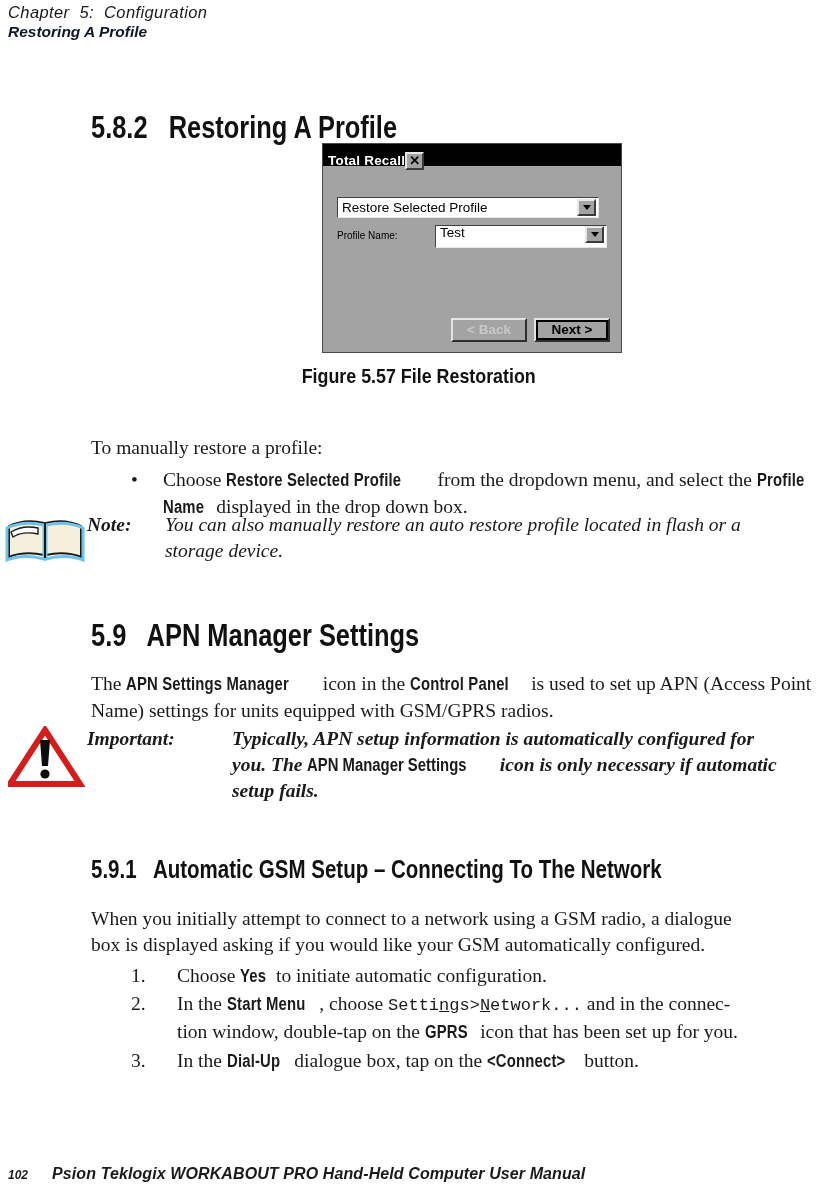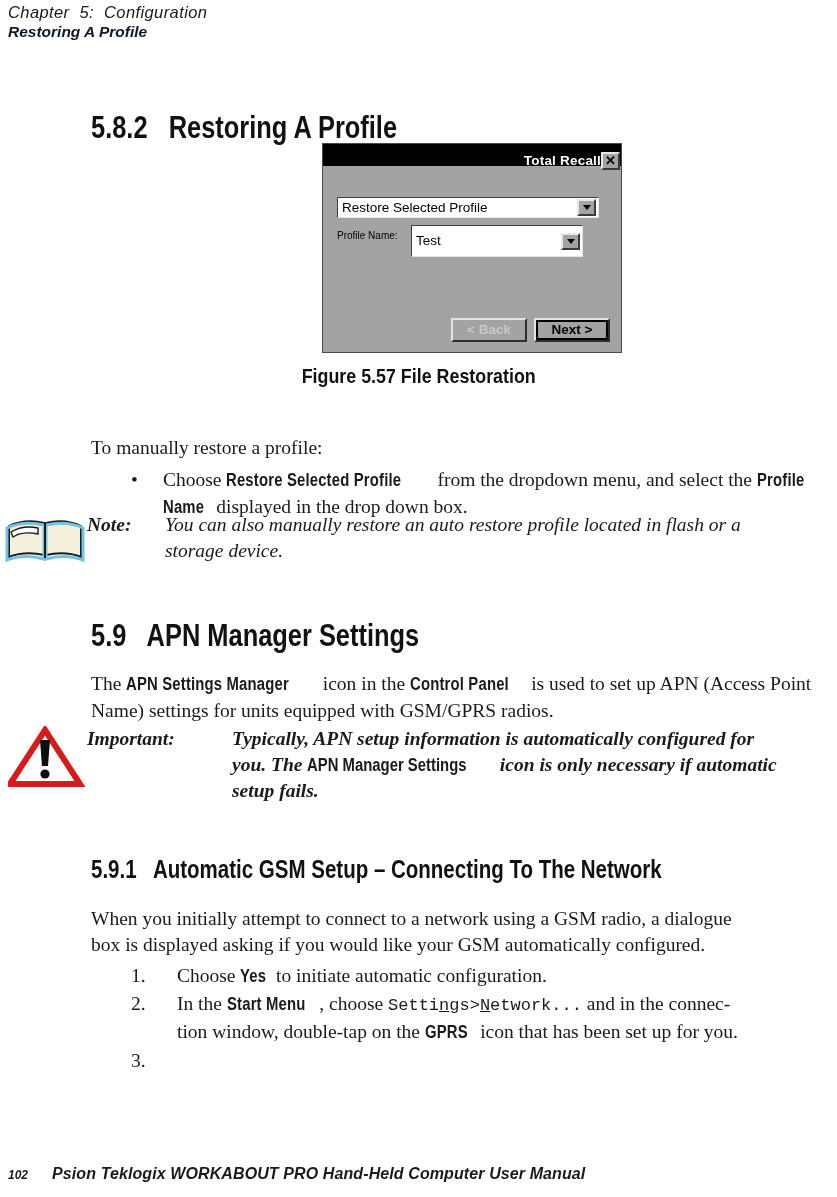--- a/index.html
+++ b/index.html
@@ -106,21 +106,21 @@
     background: #a3a3a3;
     border: 1px solid #4a4a4a;
     box-sizing: border-box;
     font-family: "Liberation Sans", sans-serif;
   }
   .dlg-title {
     height: 22px;
     background: #000000;
     display: flex;
     align-items: center;
-    justify-content: flex-end;
+    justify-content: flex-start;
     padding: 11px 1px 0 5px;
     box-sizing: border-box;
   }
   .dlg-title-text {
     color: #ffffff;
     font-size: 13.5px;
     font-weight: bold;
     letter-spacing: 0.2px;
     line-height: 14px;
   }
@@ -161,29 +161,29 @@
   }
   .profile-label {
     position: absolute;
     left: 14px; top: 62px;
     font-size: 10px;
     color: #000;
     line-height: 16px;
   }
   .combo-narrow {
     position: absolute;
-    left: 88px; top: 59px;
-    width: 172px; height: 32px;
+    left: 112px; top: 59px;
+    width: 172px; height: 23px;
     background: #ffffff;
     border-top: 1px solid #404040;
     border-left: 1px solid #404040;
     border-right: 1px solid #e6e6e6;
     border-bottom: 1px solid #e6e6e6;
     box-sizing: border-box;
-    display: flex; align-items: center;
+    display: flex; align-items: flex-start;
   }
   .combo-narrow .val {
     flex: 1 1 auto;
     padding-left: 4px;
     font-size: 13.5px;
     color: #000;
     line-height: 14px;
   }
   .combo-arrow {
     flex: 0 0 auto;
@@ -400,18 +400,19 @@
   <span class="txt"><span>Choose </span><span class="ui">Yes</span><span> to initiate automatic configuration.</span></span>
 </div>
 
 <div class="content listrow" style="left:131px; top:968px; width:712px;">
   <span class="marker" style="width:46px;">2.</span>
   <span class="txt"><span>In the </span><span class="ui">Start  Menu</span><span>, choose </span><span class="mono"><span>Setti</span><span class="u">n</span><span>gs&gt;</span><span class="u">N</span><span>etwork...</span></span><span> and in the connec-</span><br><span>tion window, double-tap on the </span><span class="ui">GPRS</span><span> icon that has been set up for you.</span></span>
 </div>
 
 <div class="content listrow" style="left:131px; top:1025px; width:712px;">
   <span class="marker" style="width:46px;">3.</span>
+  <span class="txt"><span>In the </span><span class="ui">Dial-Up</span><span> dialogue box, tap on the </span><span class="ui">&lt;Connect&gt;</span><span> button.</span></span>
 </div>
 
 <div class="footer">
   <span class="pageno">102</span>
   <span class="ftext">Psion Teklogix WORKABOUT PRO Hand-Held Computer User Manual</span>
 </div>
 
 </body></html>

